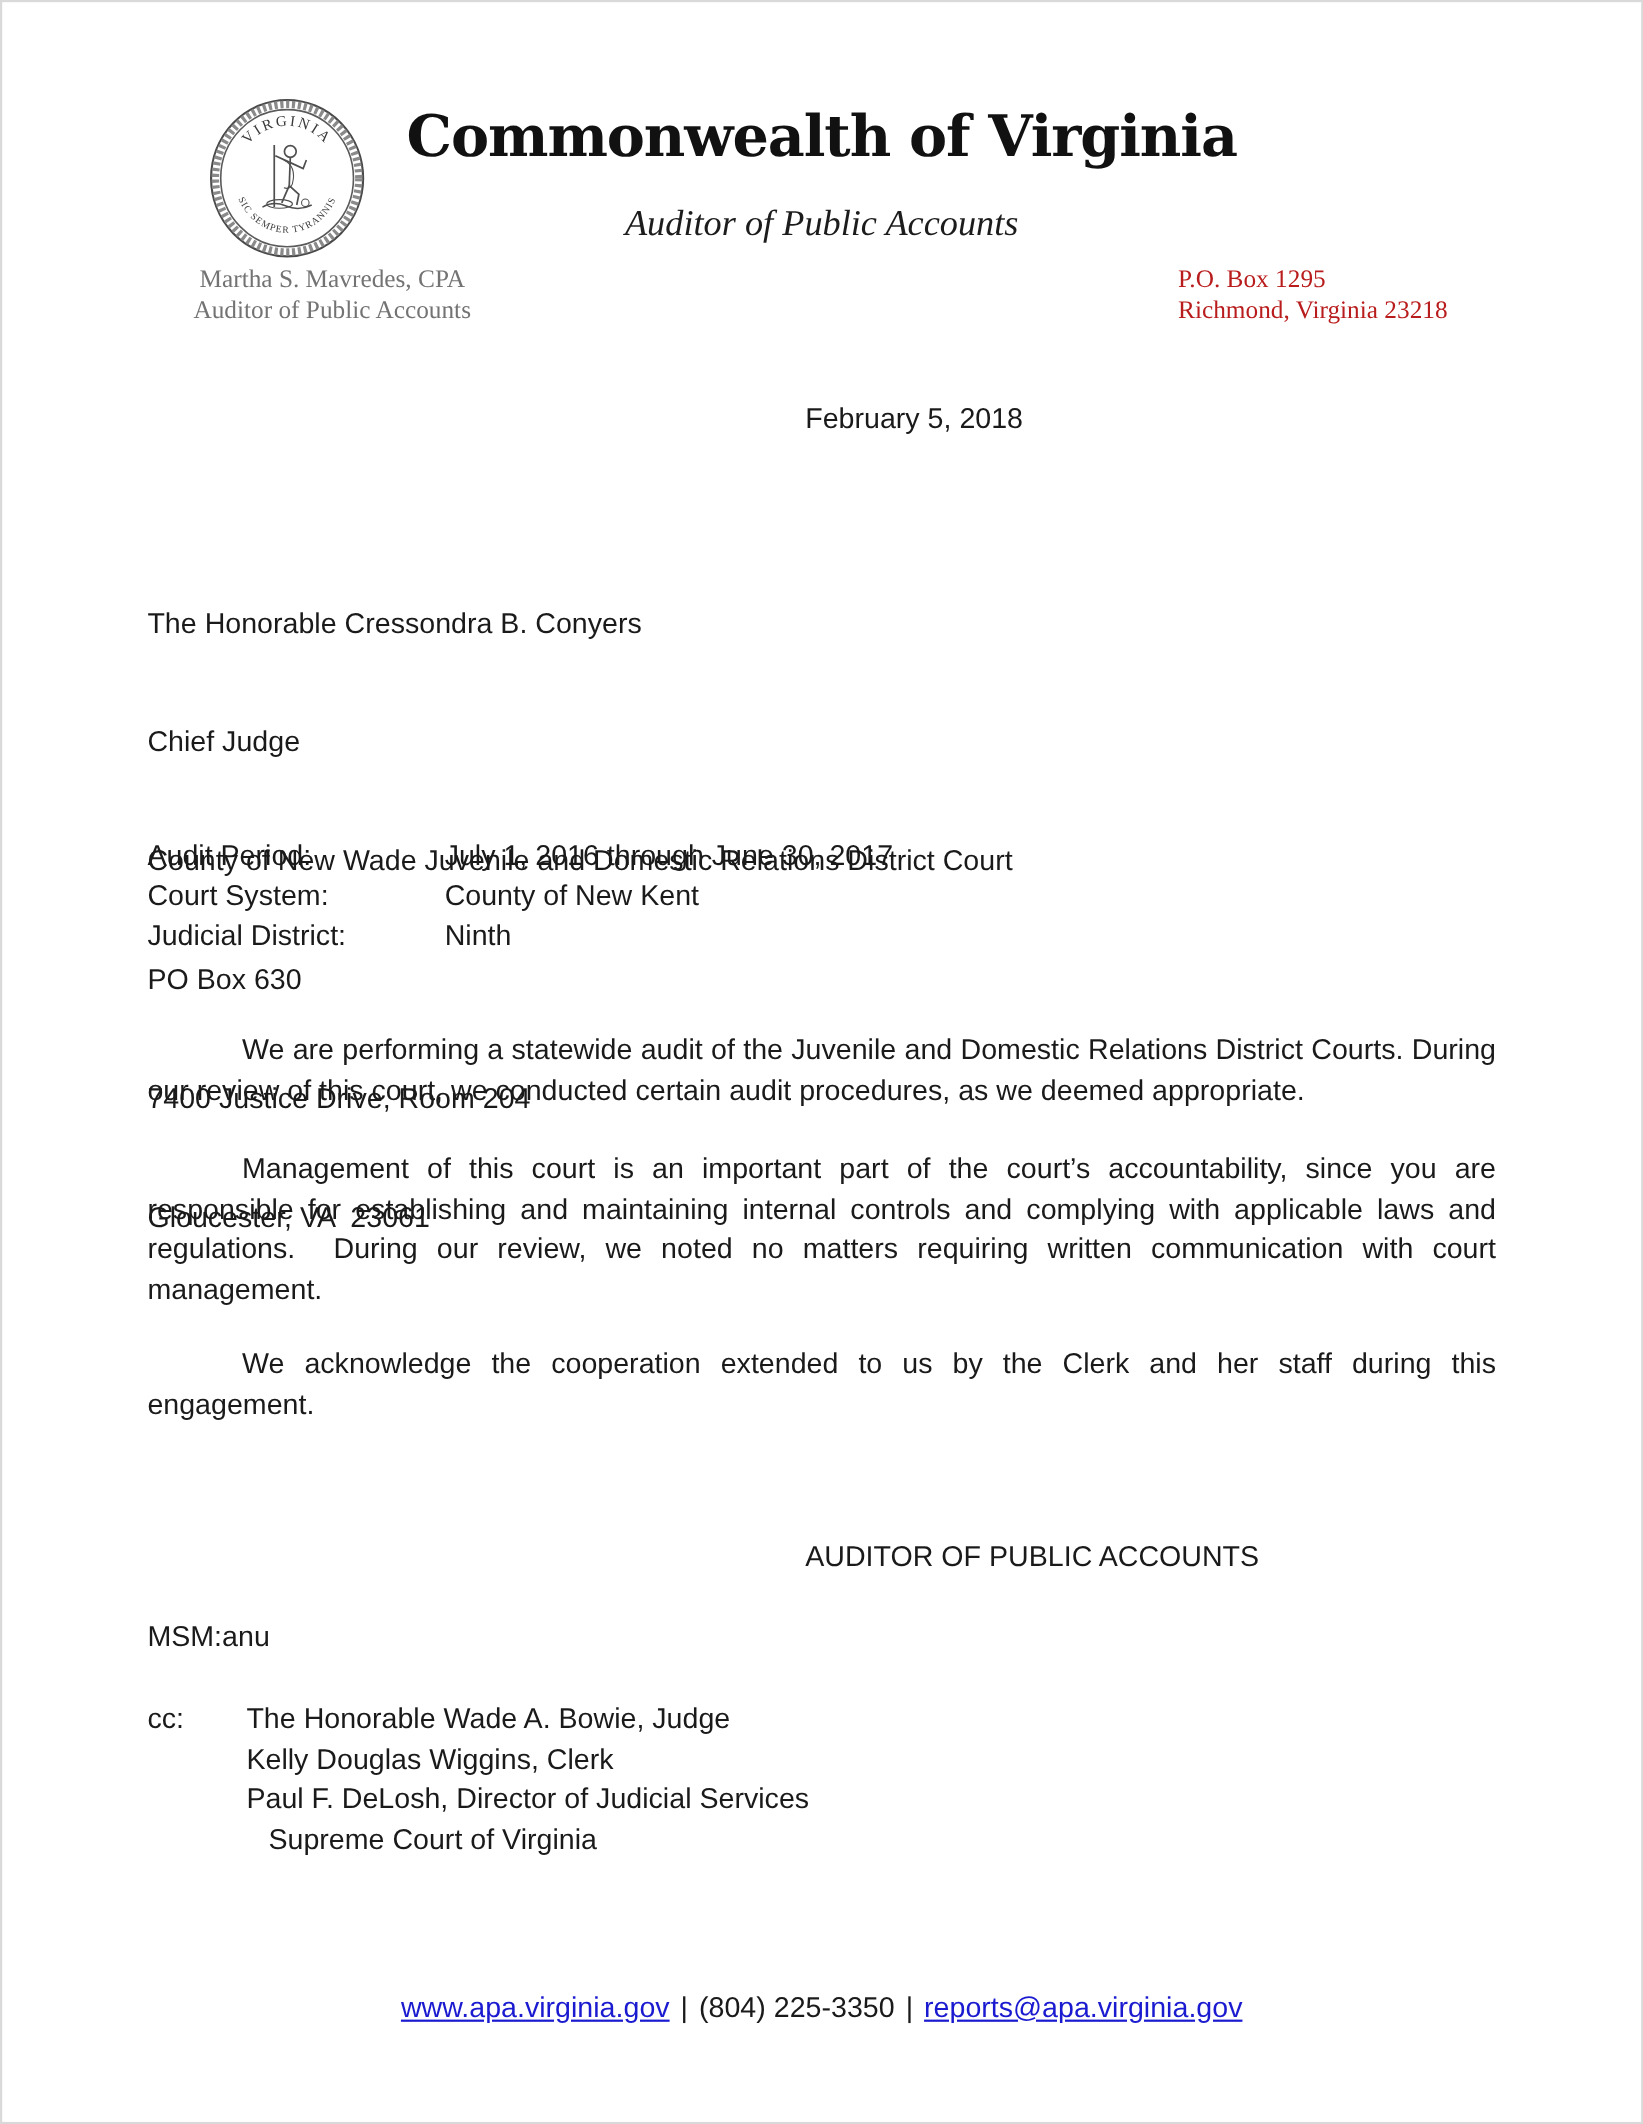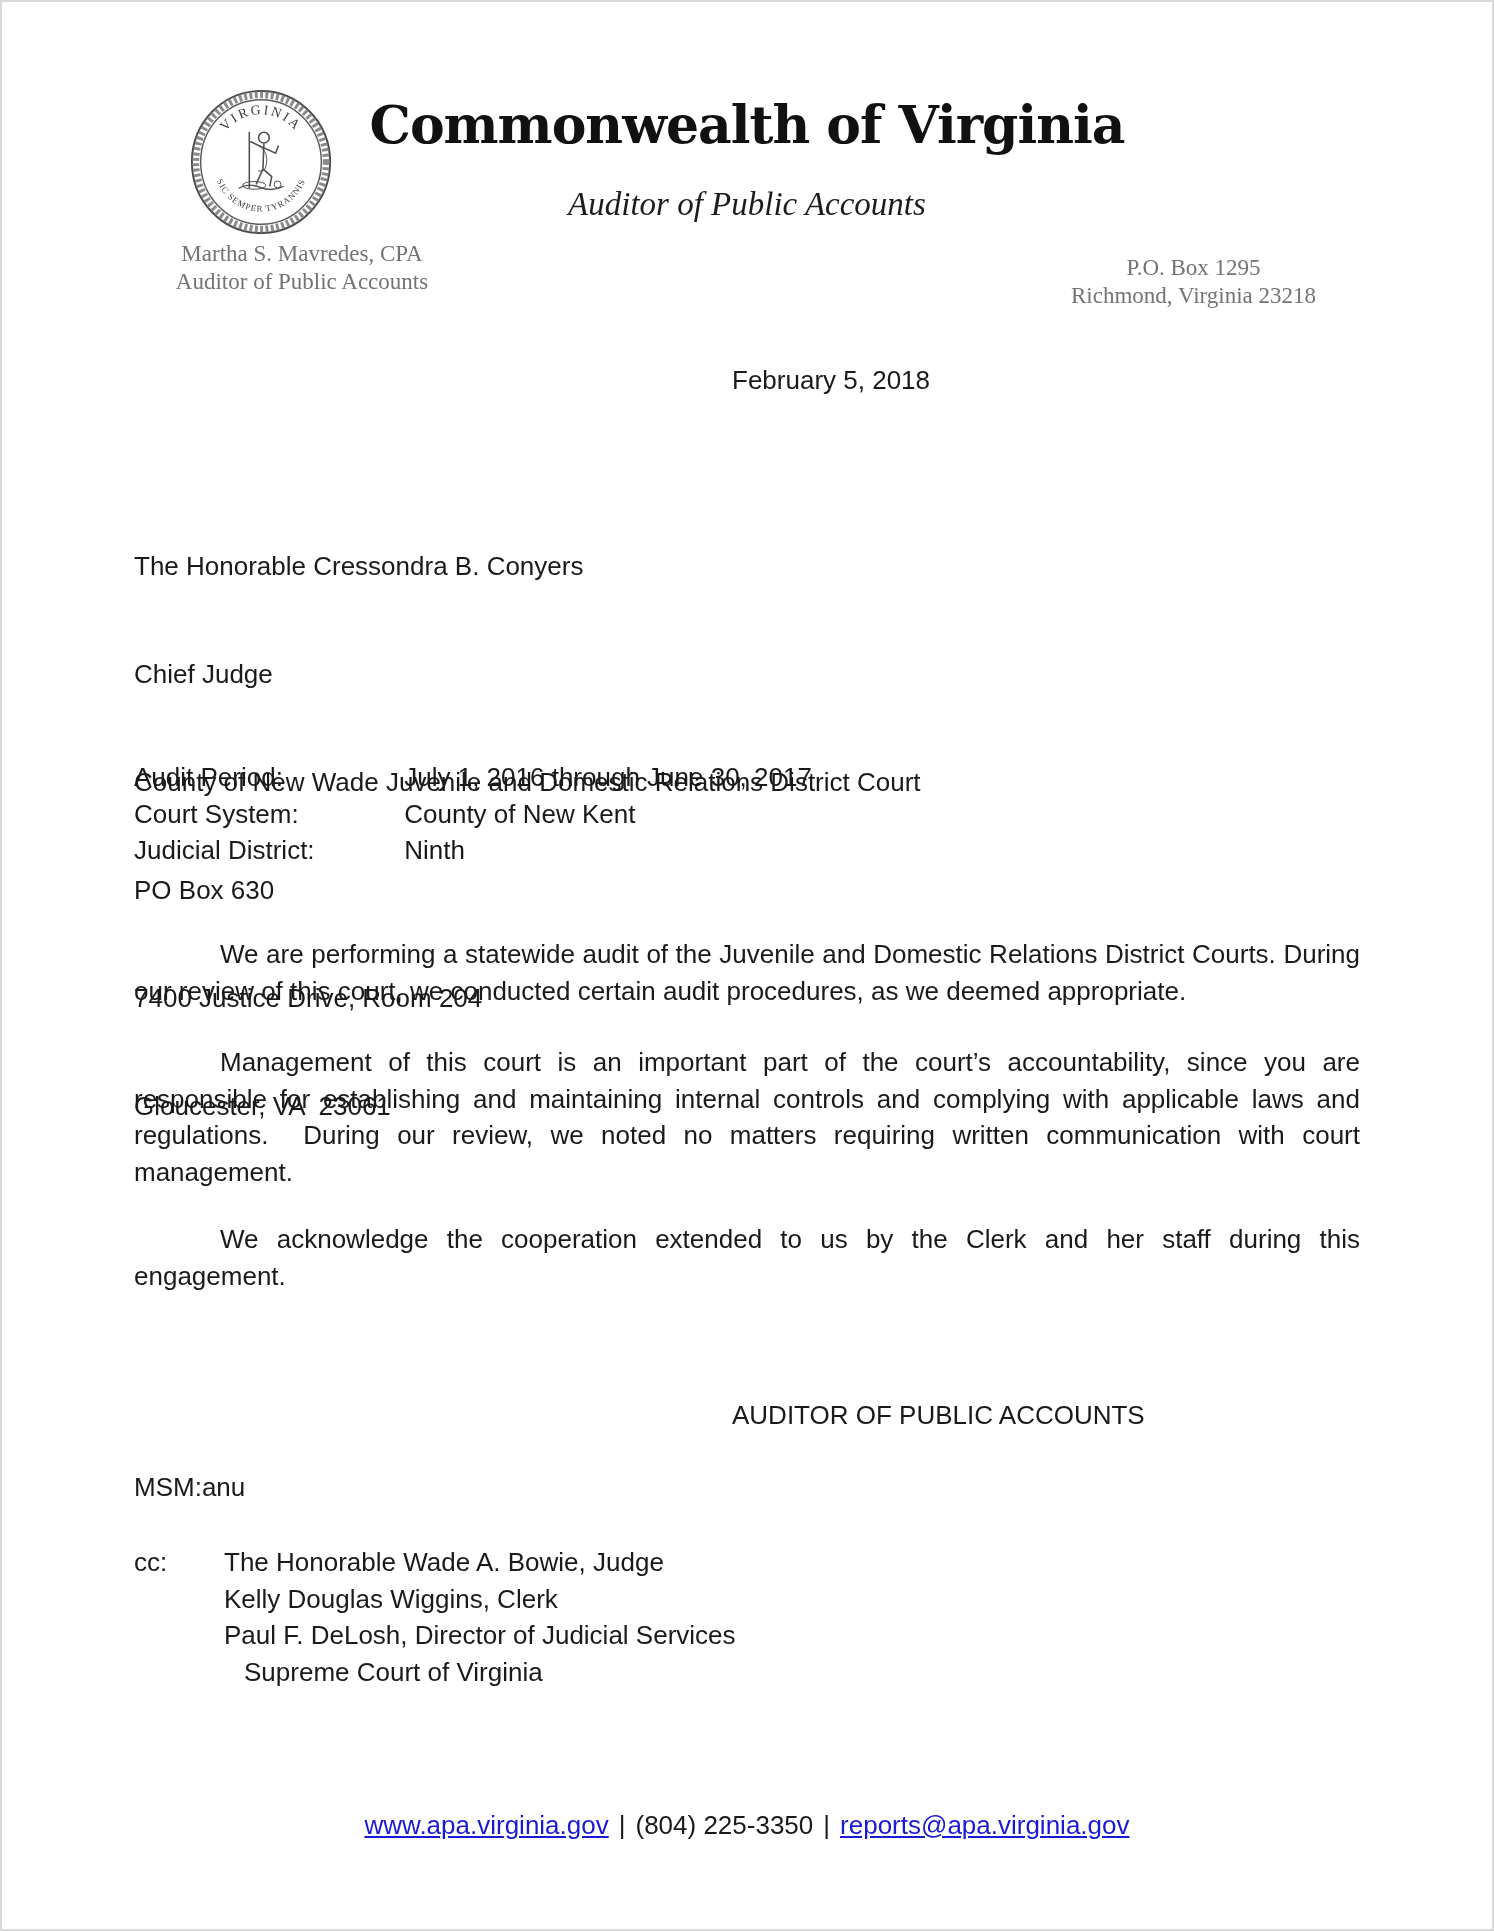--- a/index.html
+++ b/index.html
@@ -36,25 +36,24 @@
   }
   .hdr-left {
     position: absolute; left: 168px; top: 238px; width: 264px;
     text-align: center;
     font-family: "Liberation Serif", serif;
     font-size: 23px; line-height: 28px;
     color: #737373;
   }
   .hdr-right {
     position: absolute; right: 176px; top: 238px;
-    text-align: center;
+    text-align: left;
     font-family: "Liberation Serif", serif;
     font-size: 23px; line-height: 28px;
-    color: #737373;
-    margin-top: 14px;
+    color: #b91c1c;
   }
 
   
   .dateline {
     position: absolute; left: 730px; top: 362px;
     font-size: 26px; line-height: 32px;
   }
   .recipient {
     position: absolute; left: 132px; top: 474px;
     font-size: 26px; line-height: 36px;

